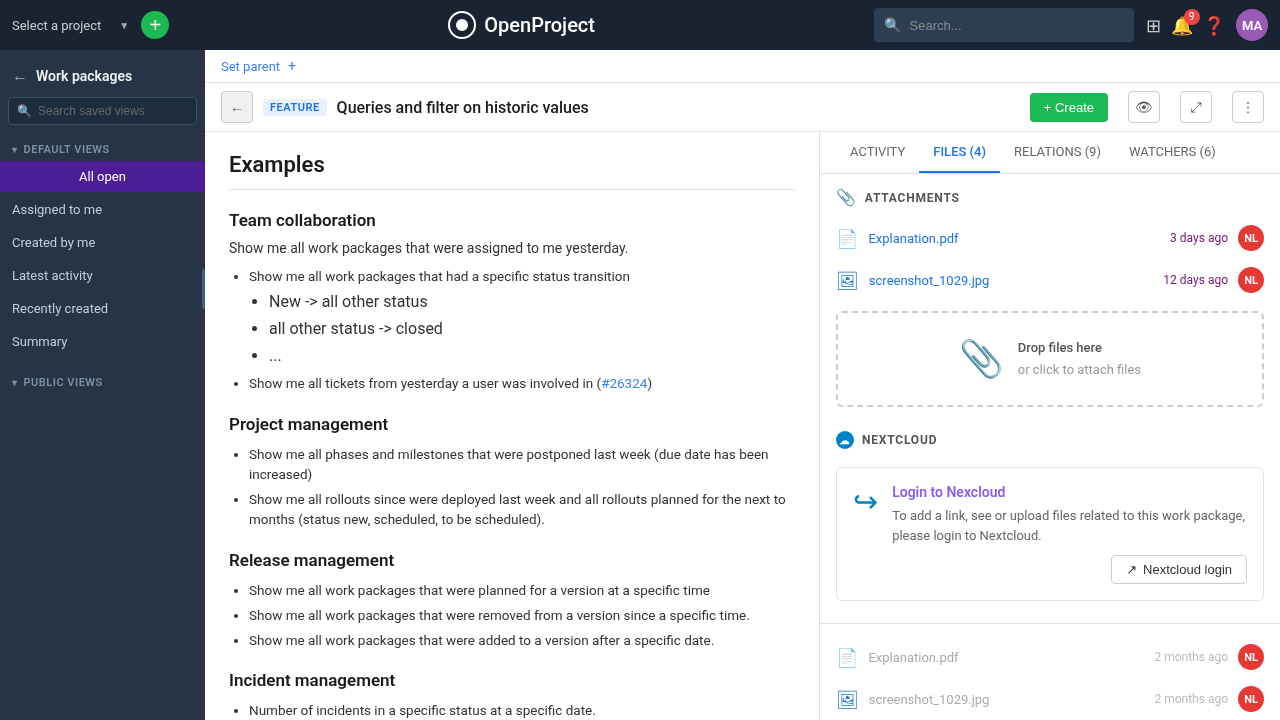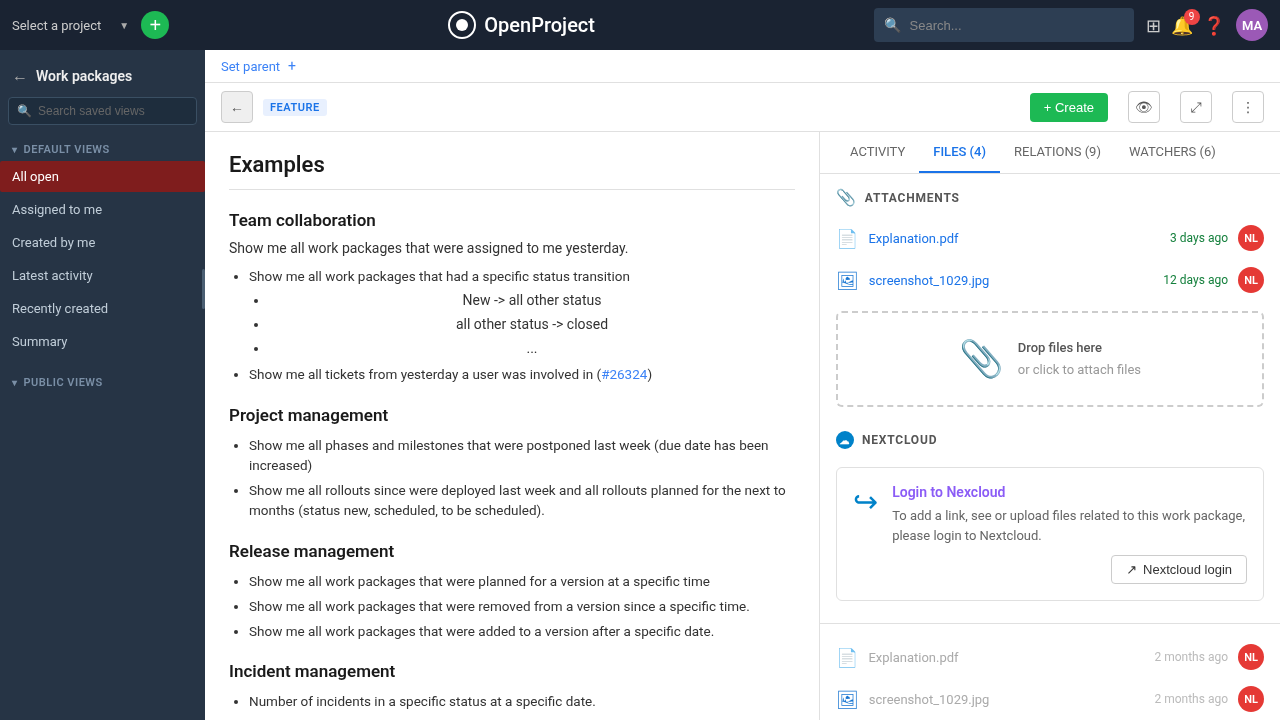--- a/index.html
+++ b/index.html
@@ -54,21 +54,21 @@
       background: none; border: none; color: #aaa; font-size: 12px; outline: none; width: 100%;
     }
     .search-saved input::placeholder { color: #666; }
     .section-label {
       display: flex; align-items: center; gap: 6px; padding: 8px 12px 4px; color: #7a8fa6; font-size: 11px; font-weight: 600; text-transform: uppercase; letter-spacing: 0.5px; cursor: pointer;
     }
     .section-label .chevron { font-size: 10px; }
     .sidebar-item {
       padding: 8px 12px; color: #c0cdd8; font-size: 13px; cursor: pointer; border-radius: 2px; margin: 1px 0;
     }
-    .sidebar-item.active { background: #7f1d1d; color: white; }
+    .sidebar-item.active { background: #4c1d95; color: white; text-align: center; }
     .sidebar-scroll-track {
       width: 3px; background: #4a5e72; border-radius: 2px; position: absolute; right: 0; top: 30%; height: 40px;
     }
 
     
     .main-content { flex: 1; overflow: hidden; display: flex; flex-direction: column; }
 
     
     .wp-header {
       background: #fff; border-bottom: 1px solid #e0e0e0; padding: 8px 16px; display: flex; align-items: center; gap: 8px;
@@ -97,21 +97,21 @@
     .left-panel { flex: 1; overflow-y: auto; padding: 20px 24px; border-right: 1px solid #e0e0e0; }
     .right-panel { width: 460px; flex-shrink: 0; overflow-y: auto; }
 
     
     .left-panel h2 { font-size: 22px; font-weight: 600; color: #1a1a1a; margin-bottom: 12px; border-bottom: 1px solid #e0e0e0; padding-bottom: 12px; }
     .section-title { font-size: 17px; font-weight: 600; color: #1a1a1a; margin: 20px 0 10px; }
     .section-subtitle { font-size: 14px; color: #333; margin-bottom: 10px; }
     .content-list { list-style: disc; padding-left: 20px; margin-bottom: 8px; }
     .content-list li { font-size: 13.5px; color: #333; margin-bottom: 5px; line-height: 1.5; }
     .nested-list { list-style: disc; padding-left: 20px; margin-top: 4px; }
-    .nested-list li { font-size: 14px; color: #333; margin-bottom: 3px; text-align: center; }
+    .nested-list li { font-size: 16px; color: #333; margin-bottom: 3px; }
     .link { color: #3b82f6; text-decoration: none; cursor: pointer; }
 
     
     .tabs-bar {
       display: flex; border-bottom: 1px solid #e0e0e0; padding: 0 16px; background: #fff;
     }
     .tab {
       padding: 12px 14px; font-size: 13px; color: #666; cursor: pointer; border-bottom: 2px solid transparent; white-space: nowrap;
     }
     .tab.active { color: #1a73e8; border-bottom-color: #1a73e8; font-weight: 500; }
@@ -124,21 +124,21 @@
     .section-icon { font-size: 16px; color: #777; }
 
     
     .attachment-item {
       display: flex; align-items: center; gap: 10px; padding: 8px 16px; cursor: pointer;
     }
     .file-icon { font-size: 18px; }
     .file-icon.pdf { color: #e53935; }
     .file-icon.img { color: #1976d2; }
     .file-name { color: #1a73e8; font-size: 13px; flex: 1; text-decoration: none; }
-    .file-meta { font-size: 12px; color: #15803d; margin-left: auto; white-space: nowrap; }
+    .file-meta { font-size: 12px; color: #701a75; margin-left: auto; white-space: nowrap; }
     .file-avatar { width: 26px; height: 26px; background: #e53935; border-radius: 50%; display: flex; align-items: center; justify-content: center; color: white; font-size: 11px; font-weight: 600; }
 
     
     .drop-zone {
       margin: 10px 16px; border: 2px dashed #ccc; border-radius: 6px; padding: 24px; display: flex; align-items: center; justify-content: center; gap: 14px; color: #999;
     }
     .paperclip-icon { font-size: 36px; color: #bbb; }
     .drop-text { font-size: 13px; line-height: 1.7; }
     .drop-text .main-text { color: #555; font-weight: 500; }
 
@@ -240,20 +240,21 @@
   <div class="main-content">
 
     <div class="wp-header">
       <span class="set-parent">Set parent</span>
       <span style="color:#3b82f6;font-size:14px;">+</span>
     </div>
 
     <div class="wp-title-bar">
       <button class="back-btn">←</button>
       <span class="feature-badge">FEATURE</span>
+      <span class="wp-title-text">Queries and filter on historic values</span>
       <div class="wp-actions">
         <button class="create-btn">+ Create</button>
         <button class="icon-btn" title="Preview">👁</button>
         <button class="icon-btn" title="Fullscreen">⤢</button>
         <button class="icon-btn" title="More">⋮</button>
       </div>
     </div>
 
     <div class="content-split">
 

